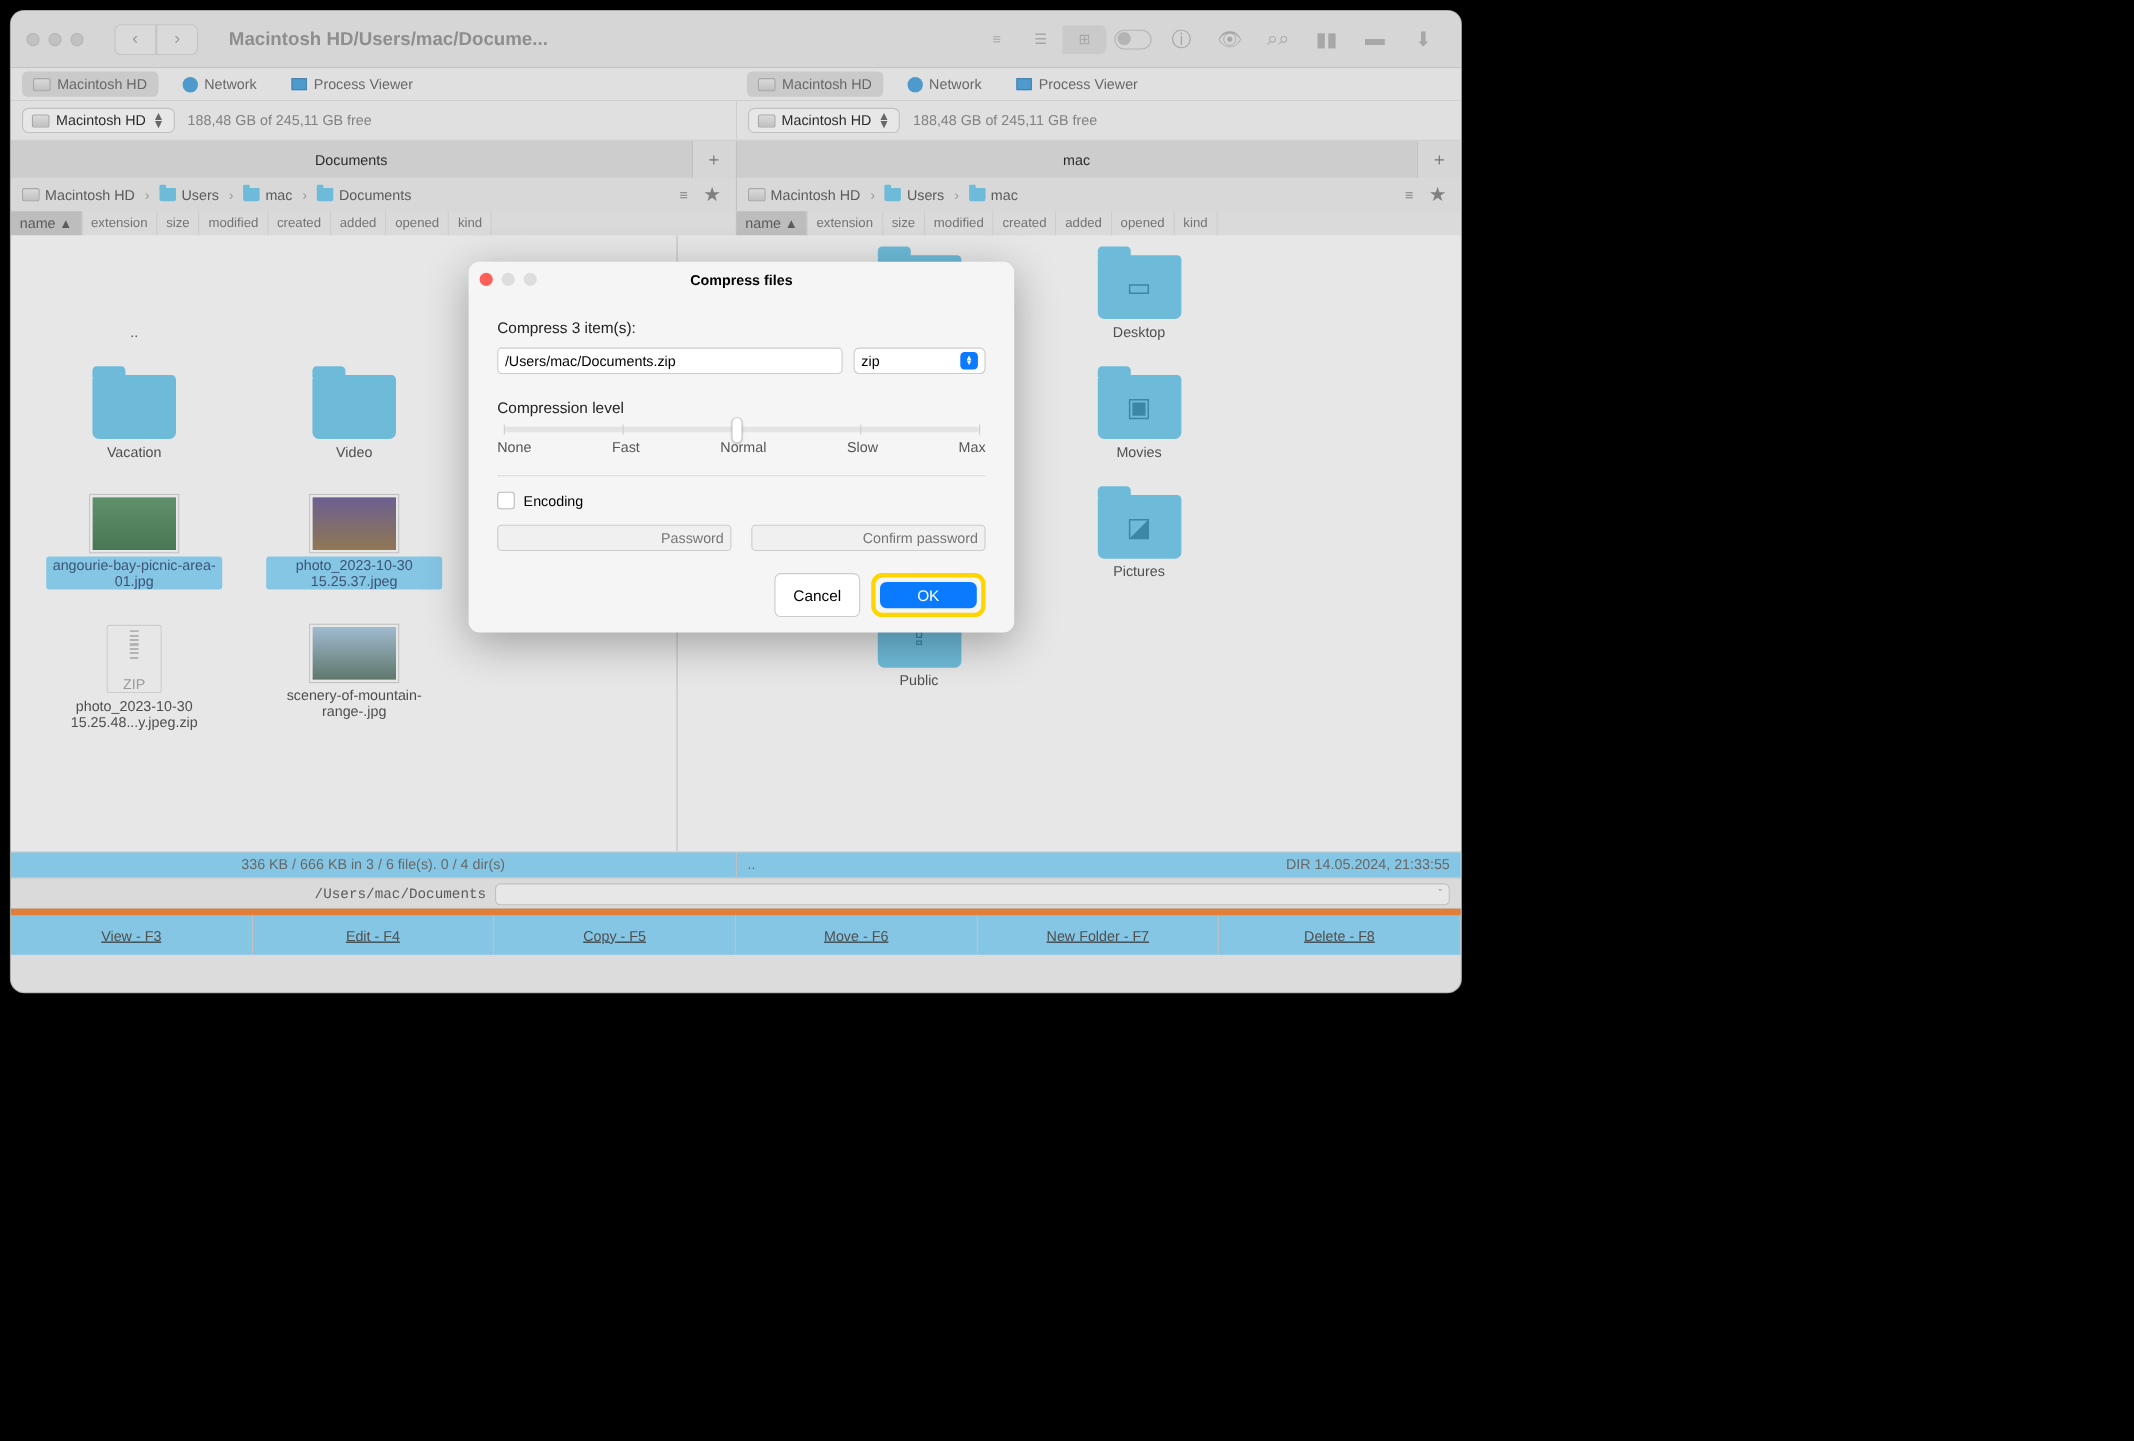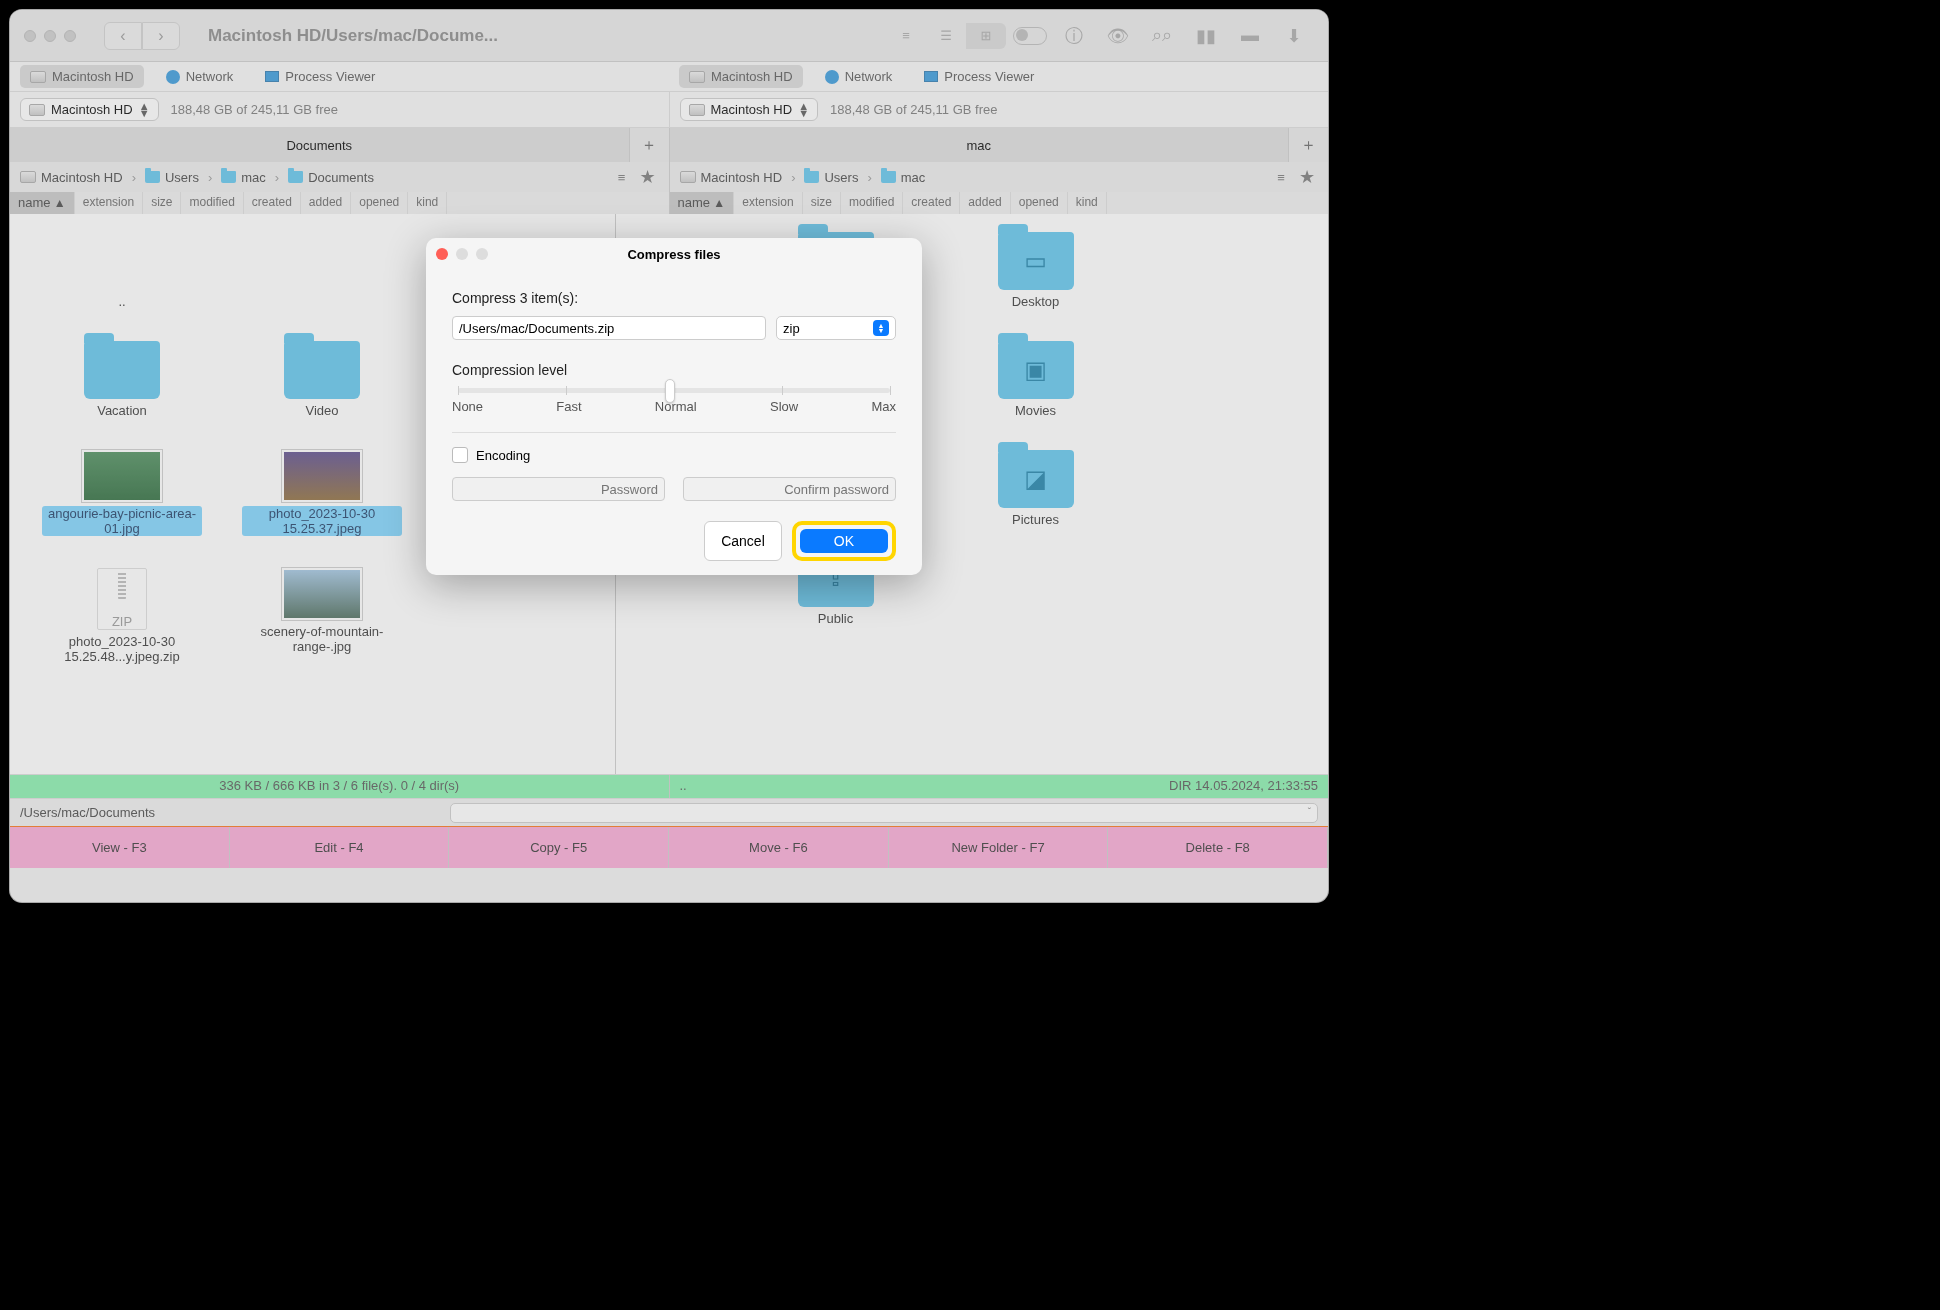--- a/index.html
+++ b/index.html
@@ -70,33 +70,33 @@
 .item { width:200px; display:flex; flex-direction:column; align-items:center; gap:4px; padding:6px; }
 .item .label { text-align:center; font-size:13px; color:#333; line-height:15px; max-width:160px; word-wrap:break-word; }
 .item.sel .label { background:#7dd3fc; border-radius:3px; padding:0 3px; color:#1b3a63; }
 .folder-ic { width:76px; height:58px; background:#5ec5ed; border-radius:4px 4px 6px 6px; position:relative; }
 .folder-ic::before { content:''; position:absolute; top:-8px; left:0; width:30px; height:10px; background:#5ec5ed; border-radius:4px 4px 0 0; }
 .thumb { width:80px; height:52px; background:#789; border:2px solid #fff; box-shadow:0 0 0 1px #ccc; overflow:hidden; }
 .zip-ic { width:50px; height:62px; background:#fff; border:1px solid #ddd; border-radius:2px; position:relative; display:flex; flex-direction:column; justify-content:flex-end; align-items:center; color:#999; font-size:8px; }
 .zip-ic::before { content:''; position:absolute; top:4px; left:50%; width:8px; height:28px; background:repeating-linear-gradient(#bbb,#bbb 2px,#fff 2px,#fff 4px); transform:translateX(-50%); border-radius:0 0 4px 4px; }
 
 
-.status-row { height:24px; display:flex; background:#86efac; border-top:1px solid #ddd; }
+.status-row { height:24px; display:flex; background:#7dd3fc; border-top:1px solid #ddd; }
 .status-half { flex:1; padding:3px 10px; color:#555; display:flex; border-left:1px solid #ccc; }
 .status-half:first-child{border-left:none;}
 .status-half .right { margin-left:auto; }
 
 
 .path-row { height:28px; background:#eee; display:flex; align-items:center; padding:0 10px; border-top:1px solid #ddd; }
-.path-text { width:430px; text-align:left; padding-right:8px; color:#444; }
+.path-text { width:430px; text-align:right; padding-right:8px; color:#444;font-family:Liberation Mono, monospace; }
 .path-combo { flex:1; background:#fff; border:1px solid #ccc; border-radius:5px; height:20px; display:flex; justify-content:flex-end; align-items:center; padding-right:6px; }
 .path-combo .darr { font-size:10px; color:#777; }
 
 
-.fkeys { height:42px; display:flex; background:#f9a8d4; border-top:1px solid #f97316; }
+.fkeys { height:42px; display:flex; background:#7dd3fc; border-top:6px solid #f97316;text-decoration:underline; }
 .fkey { flex:1; display:flex; align-items:center; justify-content:center; border-right:1px solid #ccc; color:#333; }
 
 
 .overlay-dialog { position:absolute; left:416px; top:228px; width:496px; background:#f5f5f5; border-radius:10px; box-shadow:0 10px 40px rgba(0,0,0,0.3); z-index:20; overflow:hidden; }
 .dlg-title { height:32px; display:flex; align-items:center; justify-content:center; position:relative; font-weight:600; font-size:14px; }
 .dlg-traffic { position:absolute; left:10px; display:flex; gap:8px; }
 .dlg-traffic span { width:12px; height:12px; border-radius:50%; background:#ddd; }
 .dlg-traffic span.red { background:#ff5f57; }
 .dlg-body { padding:20px 26px 14px 26px; }
 .dlg-label { font-size:14px; color:#222; margin-bottom:10px; }

